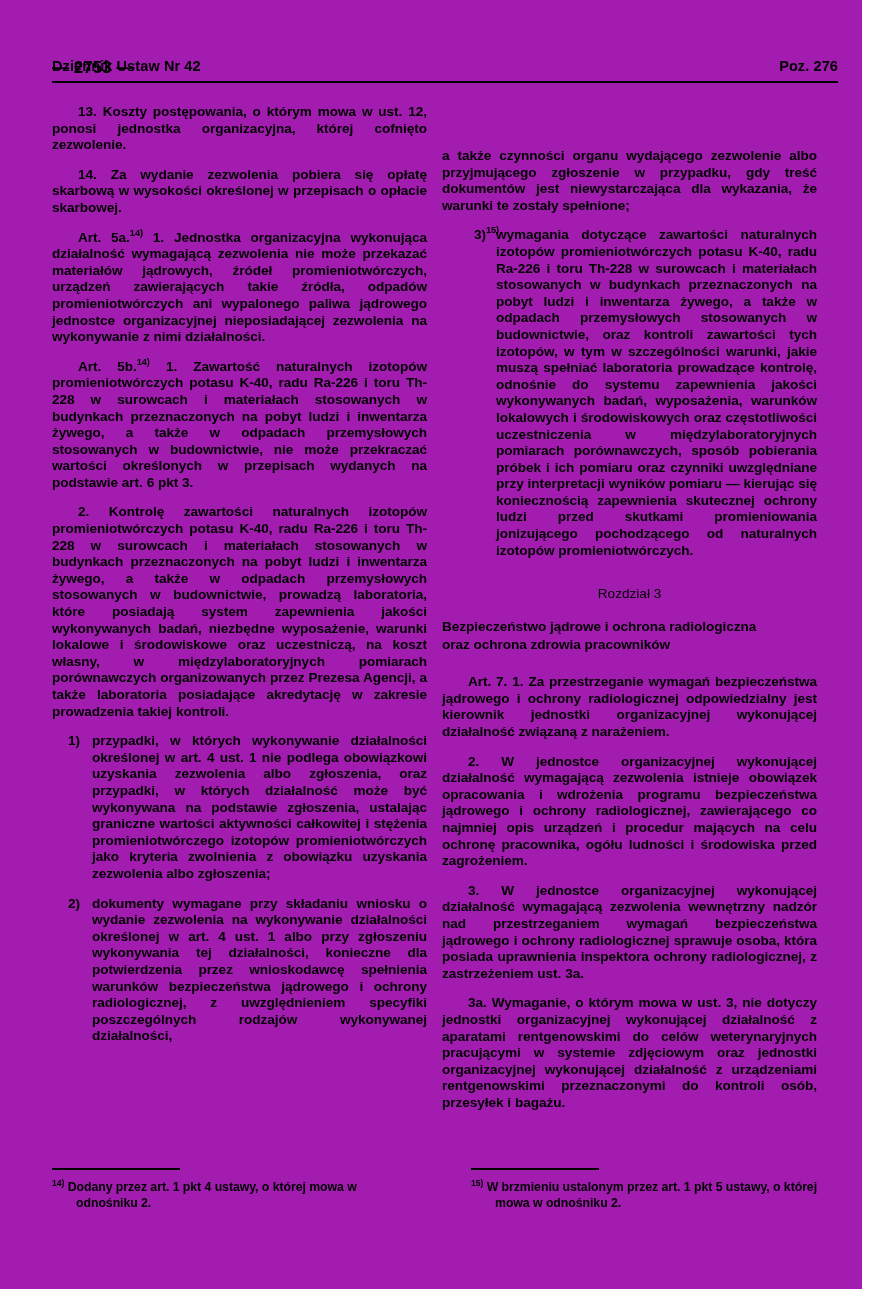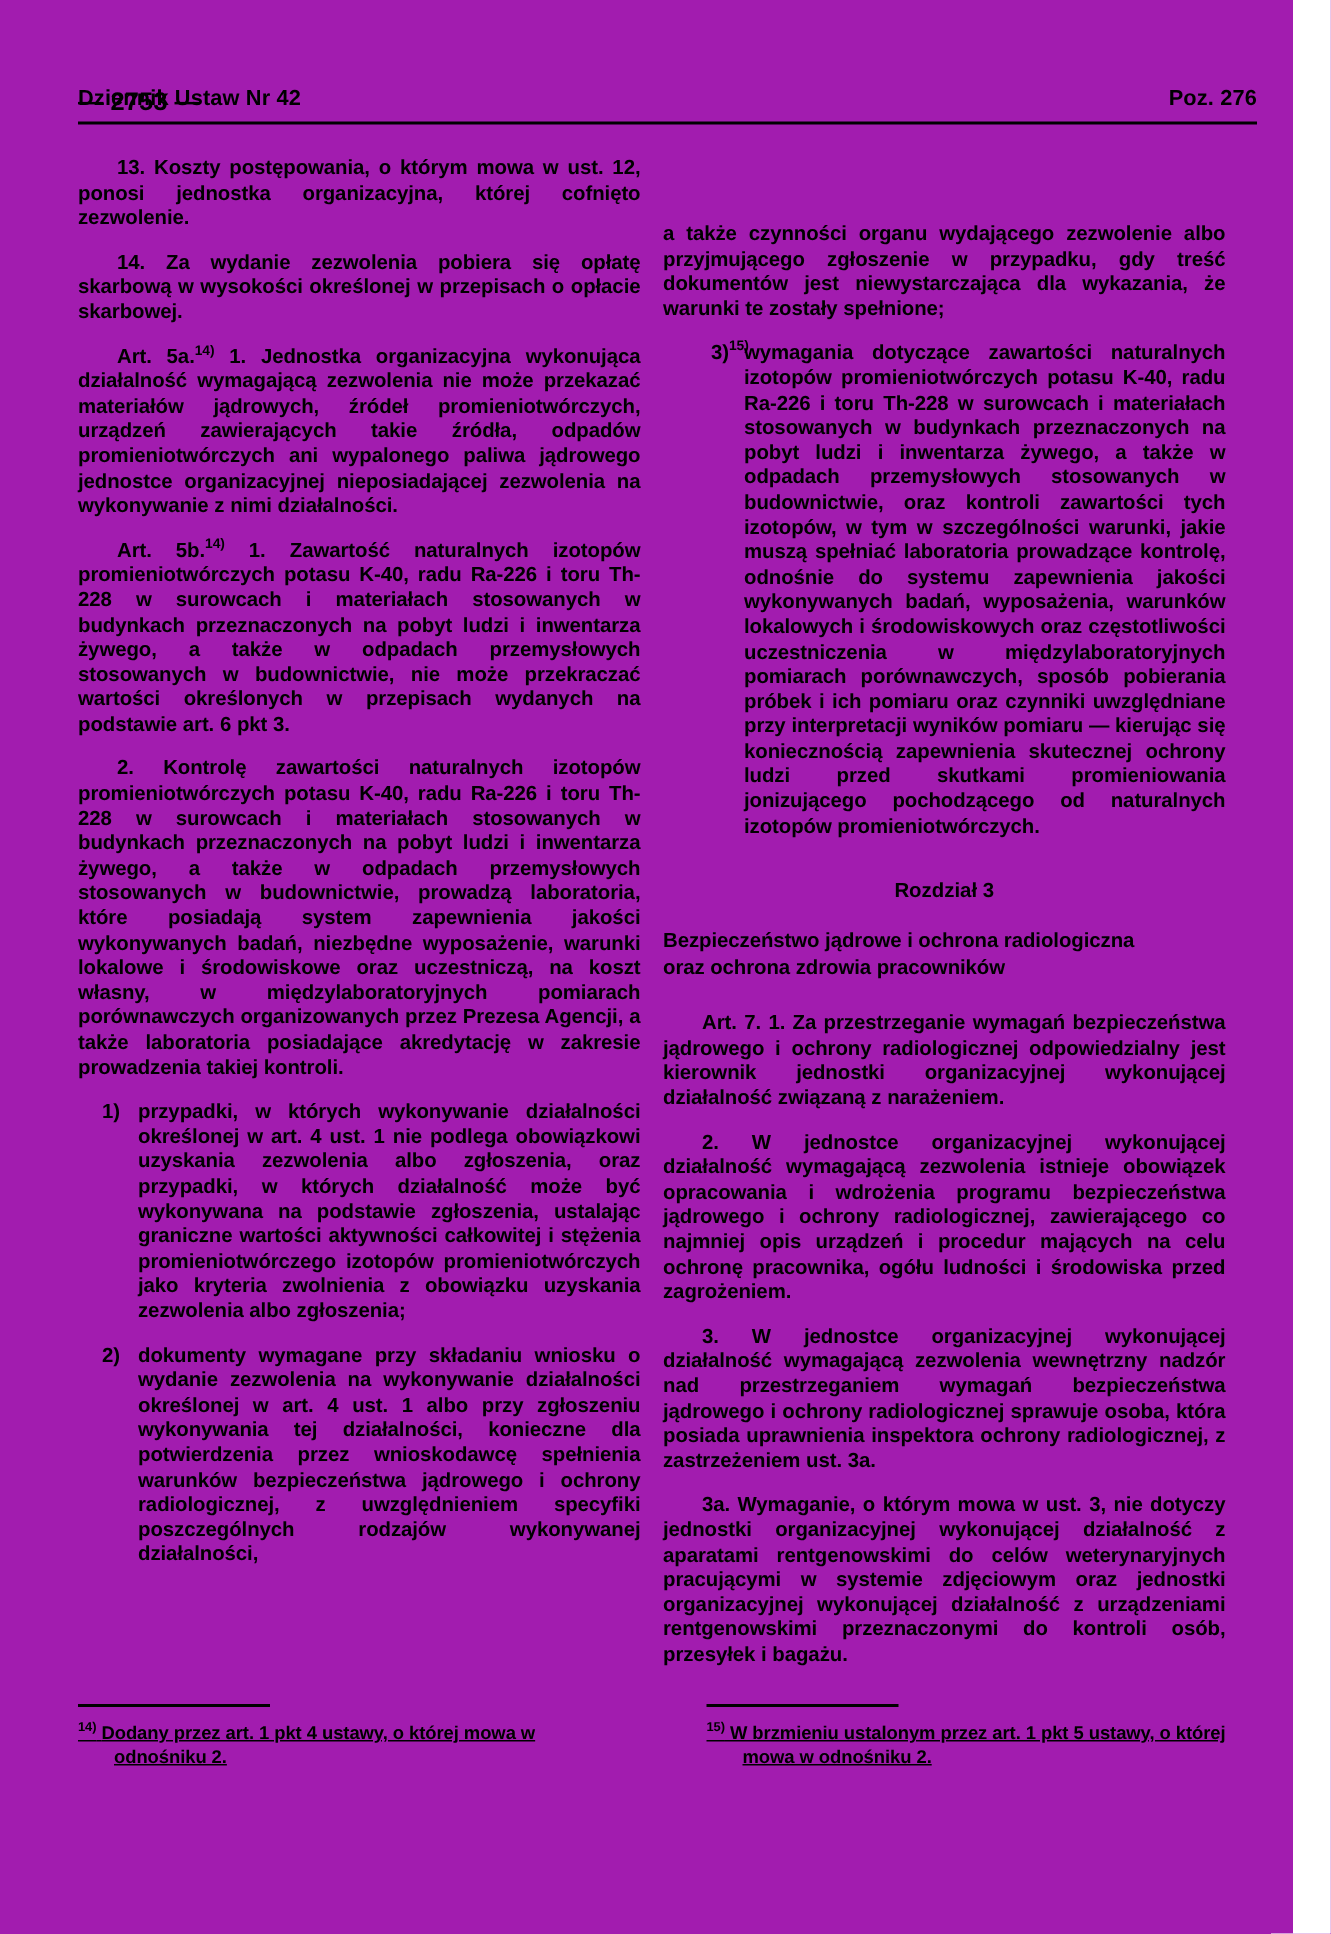--- a/index.html
+++ b/index.html
@@ -114,40 +114,39 @@
     white-space: nowrap;
   }
   .listitem.wide { padding-left: 54px; }
   .listitem.wide .marker { left: 16px; margin-left: 16px; }
 
   
   .chapter-num {
     margin: 26px 0 0 0;
     text-align: center;
     font-size: 13.6px;
-    font-weight: 700;
+    font-weight: 400;
     line-height: 17px;
   }
   .chapter-title {
     margin: 16px 0 20px 0;
     font-size: 13.6px;
     font-weight: 800;
     line-height: 18px;
     letter-spacing: -0.05px;
   }
 
   
   .footnotes {
     position: absolute;
     left: 52px;
-    top: 1136px;
+    top: 1168px;
     width: 786px;
     display: flex;
     gap: 52px;
-    text-decoration: underline;
   }
   .fn-col {
     width: 375px;
     position: relative;
     padding-top: 12px;
   }
   .fn-rule {
     position: absolute;
     left: 0;
     top: 0;

